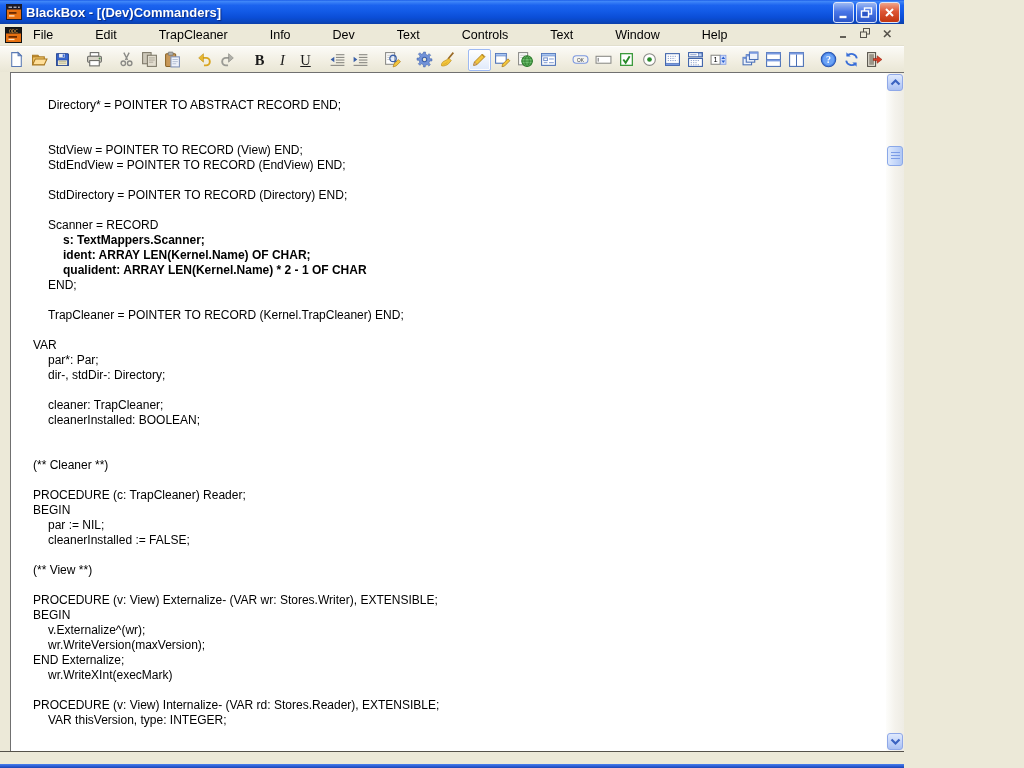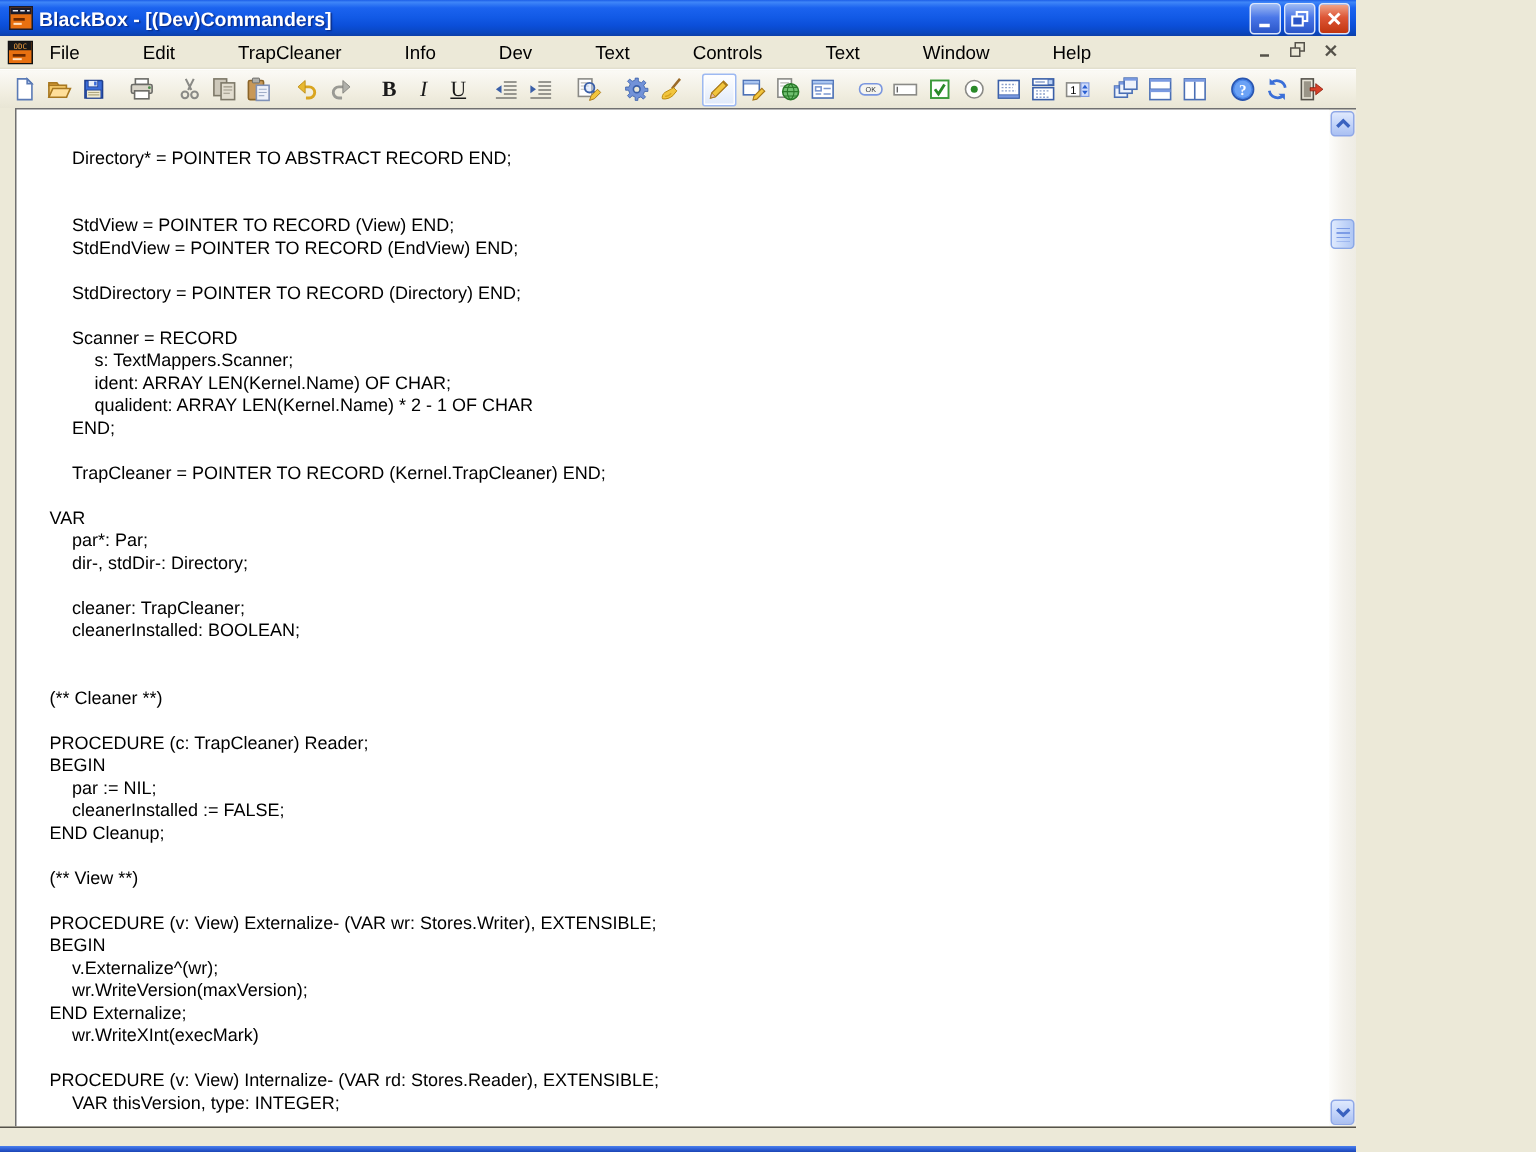--- a/index.html
+++ b/index.html
@@ -38,21 +38,21 @@
   .tool-sep{ width:9px; height:22px; }
   .fmt{ font-family:"Liberation Serif", serif; font-size:14.5px; color:#1a1a1a; line-height:1; }
   .fb{ font-weight:bold; } .fi{ font-style:italic; } .fu{ text-decoration:underline; }
 
   
   .client{ flex:1 1 auto; display:flex; background:#ece9d8; min-height:0; }
   .left-strip{ width:10px; flex:0 0 10px; background:#ece9d8; }
   .document{ flex:1 1 auto; background:#fff; border-left:1px solid #707070; border-top:1px solid #707070; overflow:hidden; }
   .doc-text{ padding:25px 8px 0 22px; }
   .code-line{ height:15px; line-height:15px; font-size:12px; color:#000; white-space:pre; }
-  .indent-1{ padding-left:15px; } .indent-2{ padding-left:30px; }
+  .indent-1{ padding-left:15px; } .indent-2{ padding-left:30px;font-weight:bold; }
 
   
   .vscroll{ width:18px; flex:0 0 18px; display:flex; flex-direction:column; border-top:1px solid #707070;
             background:linear-gradient(90deg,#fdfdfb 0%,#f4f2ec 50%,#eeece4 100%); }
   .scroll-btn{ height:17px; flex:0 0 17px; margin:1px; border:1px solid #8fa8e8; border-radius:3px;
                background:linear-gradient(180deg,#dfe9fd 0%,#c2d3f9 55%,#aac0f2 100%);
                display:flex; align-items:center; justify-content:center; }
   .scroll-track{ flex:1 1 auto; position:relative; }
   .scroll-thumb{ position:absolute; left:1px; right:1px; top:54px; height:20px; border:1px solid #8aa8e8; border-radius:3px;
                  background:linear-gradient(90deg,#dfeafd 0%,#c6d8fa 50%,#b0c7f4 100%);
@@ -479,21 +479,20 @@
           <div class="code-line indent-1">cleaner: TrapCleaner;</div>
           <div class="code-line indent-1">cleanerInstalled: BOOLEAN;</div>
           <div class="code-line indent-0">&nbsp;</div>
           <div class="code-line indent-0">&nbsp;</div>
           <div class="code-line indent-0">(** Cleaner **)</div>
           <div class="code-line indent-0">&nbsp;</div>
           <div class="code-line indent-0">PROCEDURE (c: TrapCleaner) Reader;</div>
           <div class="code-line indent-0">BEGIN</div>
           <div class="code-line indent-1">par := NIL;</div>
           <div class="code-line indent-1">cleanerInstalled := FALSE;</div>
-          <div class="code-line indent-0">END Cleanup;</div>
           <div class="code-line indent-0">&nbsp;</div>
           <div class="code-line indent-0">(** View **)</div>
           <div class="code-line indent-0">&nbsp;</div>
           <div class="code-line indent-0">PROCEDURE (v: View) Externalize- (VAR wr: Stores.Writer), EXTENSIBLE;</div>
           <div class="code-line indent-0">BEGIN</div>
           <div class="code-line indent-1">v.Externalize^(wr);</div>
           <div class="code-line indent-1">wr.WriteVersion(maxVersion);</div>
           <div class="code-line indent-0">END Externalize;</div>
           <div class="code-line indent-1">wr.WriteXInt(execMark)</div>
           <div class="code-line indent-0">&nbsp;</div>

